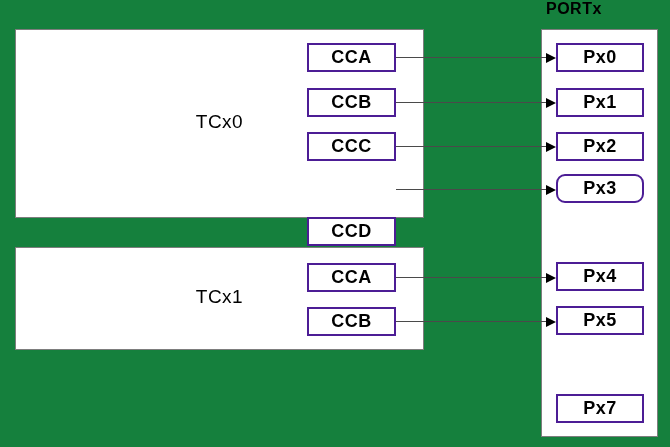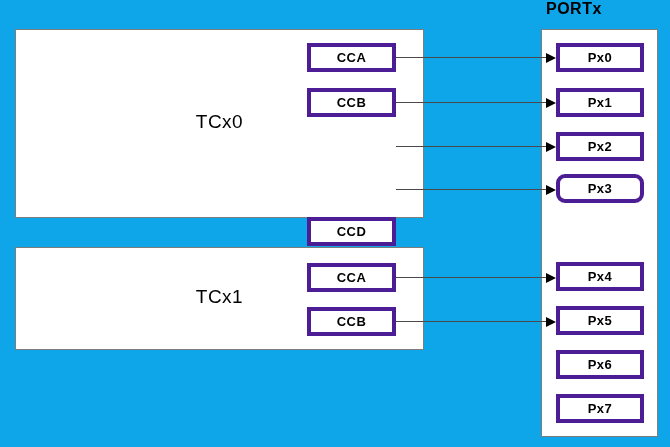--- a/index.html
+++ b/index.html
@@ -1,20 +1,20 @@
 <!DOCTYPE html>
 <html><head>
 <meta charset="utf-8">
 <style>
   html, body { margin: 0; padding: 0; background: #ffffff; }
   .canvas {
     position: relative;
     width: 670px;
     height: 447px;
-    background: #0ea5e9;
+    background: #15803d;
     font-family: "Liberation Sans", sans-serif;
     color: #000000;
     overflow: hidden;
   }
   .block {
     position: absolute;
     border: 1px solid #7d7d7d;
     background: #ffffff;
     box-sizing: border-box;
   }
@@ -35,29 +35,29 @@
   .port-title {
     position: absolute;
     left: 546px;
     top: 0px;
     font-size: 16px;
     font-weight: bold;
     letter-spacing: 0.5px;
   }
   .small-box {
     position: absolute;
-    border: 4px solid #4c1d95;
+    border: 2px solid #4c1d95;
     background: #ffffff;
     box-sizing: border-box;
     width: 89px;
     height: 29px;
     display: flex;
     align-items: center;
     justify-content: center;
-    font-size: 13px;
+    font-size: 18px;
     font-weight: bold;
     letter-spacing: 0.5px;
   }
   
   .ch { left: 291px; }
   #tc0-cca { top: 13px;  }
   #tc0-ccb { top: 58px;  }
   #tc0-ccc { top: 102px; }
   #tc0-ccd { top: 145px; margin-top: 42px; }
   #tc1-cca { top: 15px;  }
@@ -100,37 +100,37 @@
 <body>
 
 <div class="canvas">
 
   <div class="port-title">PORTx</div>
 
   <div class="block timer-block" id="tc0">
     <div class="timer-label">TCx0</div>
     <div class="small-box ch" id="tc0-cca">CCA</div>
     <div class="small-box ch" id="tc0-ccb">CCB</div>
+    <div class="small-box ch" id="tc0-ccc">CCC</div>
     <div class="small-box ch" id="tc0-ccd">CCD</div>
   </div>
 
   <div class="block timer-block" id="tc1">
     <div class="timer-label">TCx1</div>
     <div class="small-box ch" id="tc1-cca">CCA</div>
     <div class="small-box ch" id="tc1-ccb">CCB</div>
   </div>
 
   <div class="block" id="port">
     <div class="small-box pin" id="px0">Px0</div>
     <div class="small-box pin" id="px1">Px1</div>
     <div class="small-box pin" id="px2">Px2</div>
     <div class="small-box pin" id="px3">Px3</div>
     <div class="small-box pin" id="px4">Px4</div>
     <div class="small-box pin" id="px5">Px5</div>
-    <div class="small-box pin" id="px6">Px6</div>
     <div class="small-box pin" id="px7">Px7</div>
   </div>
 
   <div class="arrow-line" id="line0"></div>
   <div class="arrow-head" id="head0"></div>
 
   <div class="arrow-line" id="line1"></div>
   <div class="arrow-head" id="head1"></div>
 
   <div class="arrow-line" id="line2"></div>

